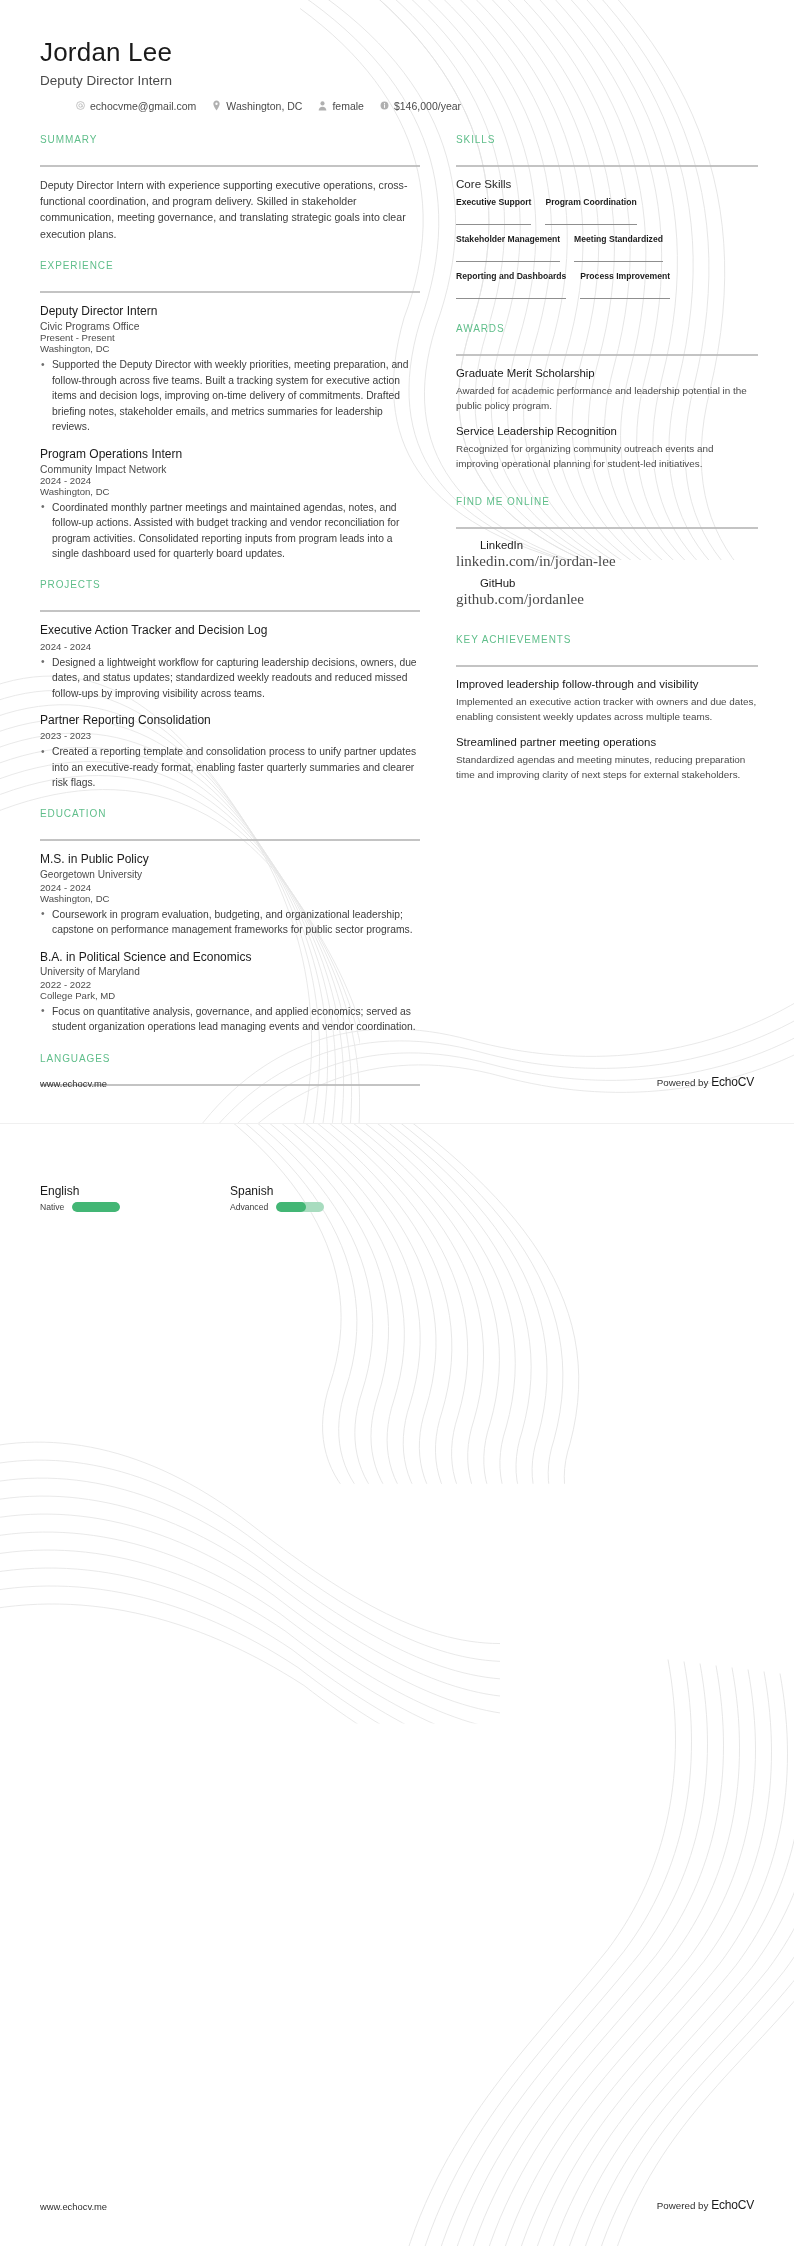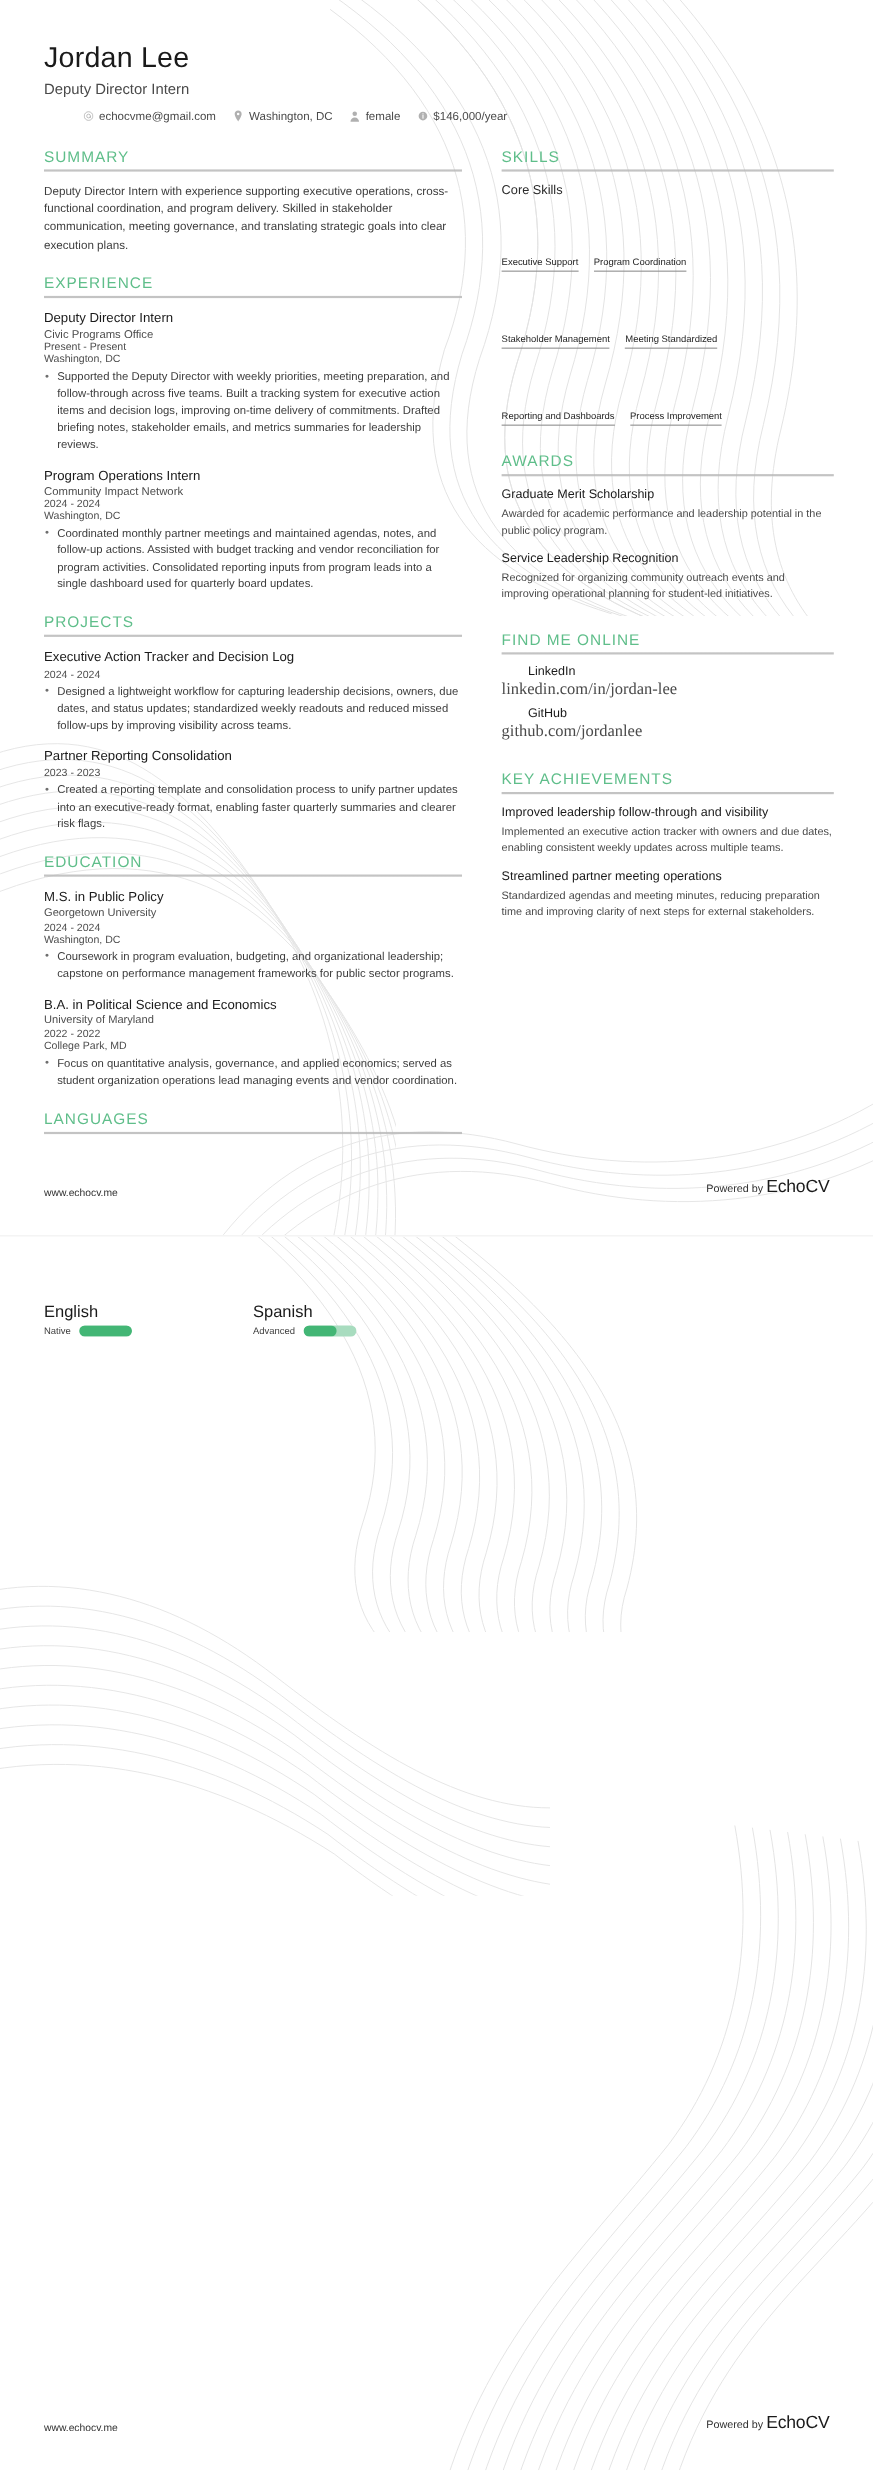--- a/index.html
+++ b/index.html
@@ -71,26 +71,26 @@
     gap: 36px;
     margin-top: 22px;
     align-items: flex-start;
   }
   .col-left  { width: 380px; flex: none; }
   .col-right { width: 302px; flex: none; }
 
   
   .section { margin-bottom: 18px; }
   .section-title {
-    font-size: 14px;
+    font-size: 10px;
     letter-spacing: 0.9px;
     color: #5fbe8a;
     text-transform: uppercase;
     font-weight: 400;
-    padding-bottom: 4px;
+    padding-bottom: 20px;
   }
   .section-rule {
     height: 2px;
     background: linear-gradient(to right, #b9b9b9, #b9b9b9);
     margin-bottom: 10px;
     opacity: .85;
   }
 
   .summary-text {
     font-size: 10.6px;
@@ -138,26 +138,25 @@
   
   .skills-group-name {
     font-size: 11.6px;
     color: #2b2b2b;
     margin-bottom: 7px;
   }
   .skill-rows { display: flex; flex-direction: column; gap: 9px; }
   .skill-row { display: flex; gap: 14px; }
   .skill-chip {
     font-size: 8.6px;
-    font-weight: normal;
+    font-weight: bold;
     color: #1d1d1d;
     border-bottom: 1px solid #8f8f8f;
-    padding-bottom: 3px;
+    padding-bottom: 17px;
     white-space: nowrap;
-    margin-top: 47px;
   }
 
   
   .r-item { margin-bottom: 10px; }
   .r-item-title {
     font-size: 11.4px;
     color: #1a1a1a;
     line-height: 1.35;
   }
   .r-item-desc {
@@ -170,21 +169,21 @@
   .link-label { font-size: 11.4px; color: #1a1a1a; padding-left: 24px; }
   .link-url   { font-size: 15px; color: #4a4a4a; margin-top: 2px; font-family: Liberation Serif, serif; }
 
   
   .lang-grid {
     display: flex;
     gap: 0;
     margin-top: 4px;
   }
   .lang-cell { width: 190px; flex: none; }
-  .lang-name { font-size: 15px; color: #1a1a1a; }
+  .lang-name { font-size: 12px; color: #1a1a1a; }
   .lang-row  { display: flex; align-items: center; gap: 8px; margin-top: 4px; }
   .lang-level { font-size: 8.6px; color: #3d3d3d; }
   .lang-bar {
     position: relative;
     width: 48px;
     height: 10px;
     border-radius: 6px;
     background: #a8dcbf;
     overflow: hidden;
   }
@@ -202,21 +201,21 @@
     left: 40px;
     right: 40px;
     bottom: 34px;
     display: flex;
     justify-content: space-between;
     align-items: flex-end;
     z-index: 3;
   }
   .footer-left { font-size: 9.4px; color: #2f2f2f; }
   .footer-right { font-size: 9.8px; color: #2f2f2f; }
-  .footer-right .brand { font-size: 16px; color: #1a1a1a; letter-spacing: -0.2px; }
+  .footer-right .brand { font-size: 12px; color: #1a1a1a; letter-spacing: -0.2px; }
 </style>
 </head>
 <body>
 
 <div class="page">
 
   <svg class="bg-waves" viewBox="0 0 794 1123" preserveAspectRatio="none">
     <defs>
       <clipPath id="clipTopRight">
           <rect x="300" y="0" width="494" height="560"></rect>

